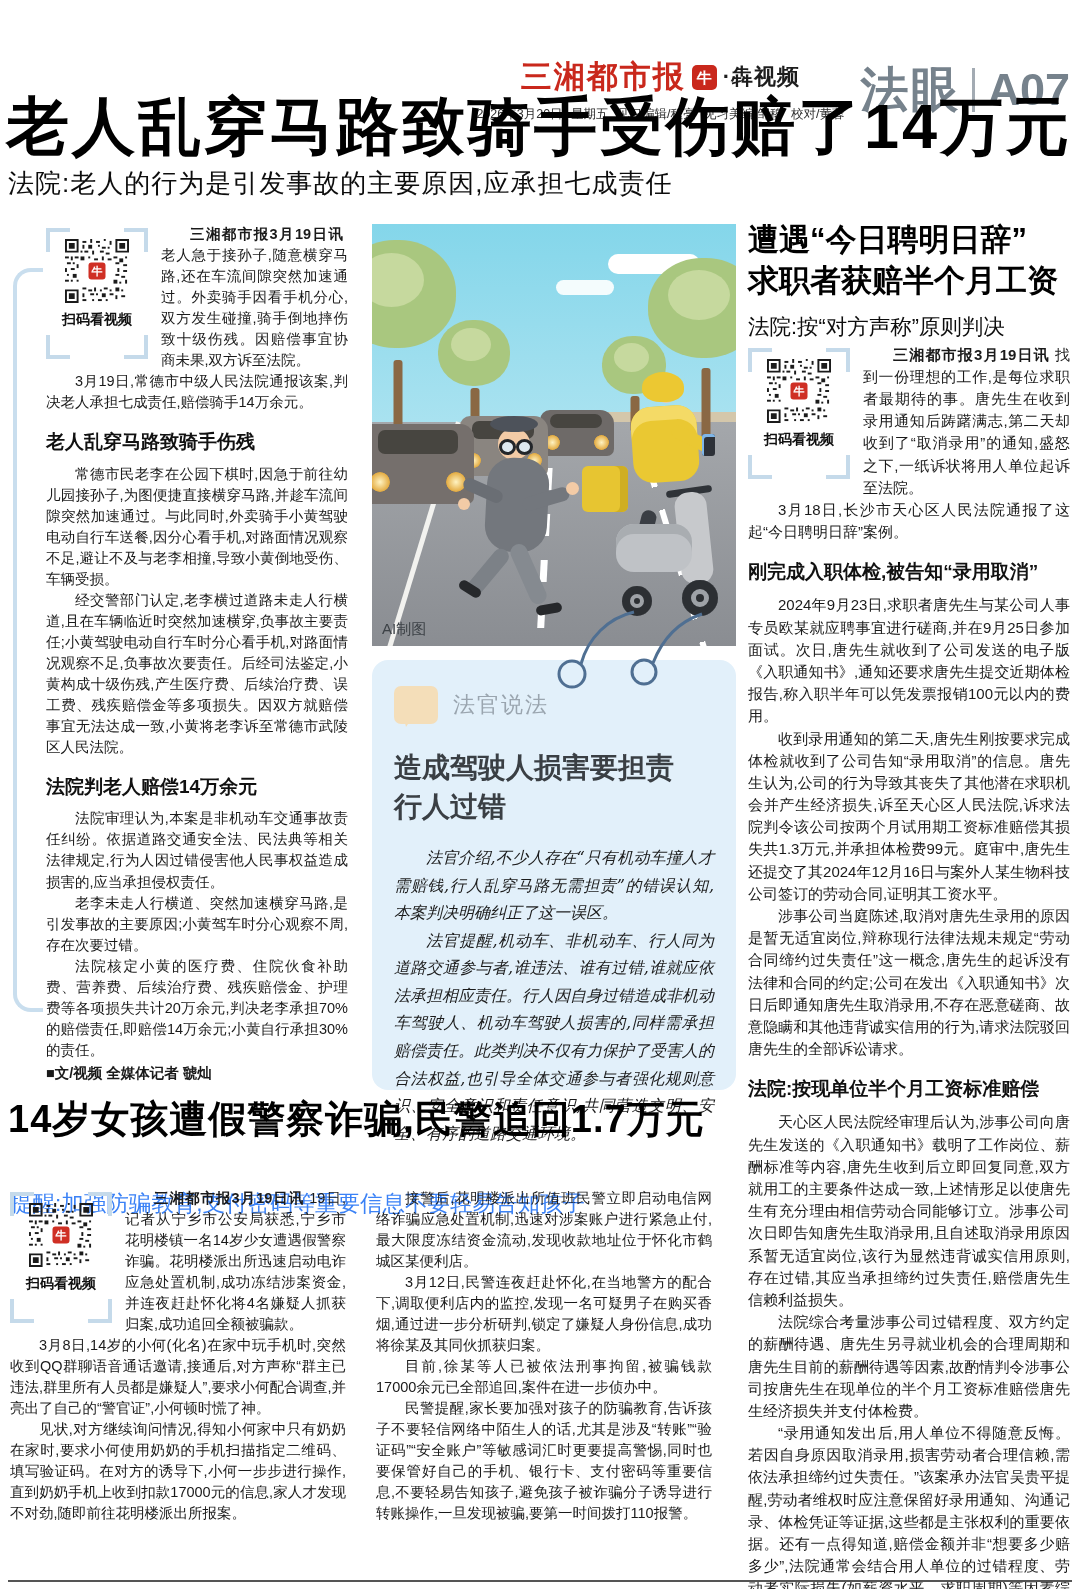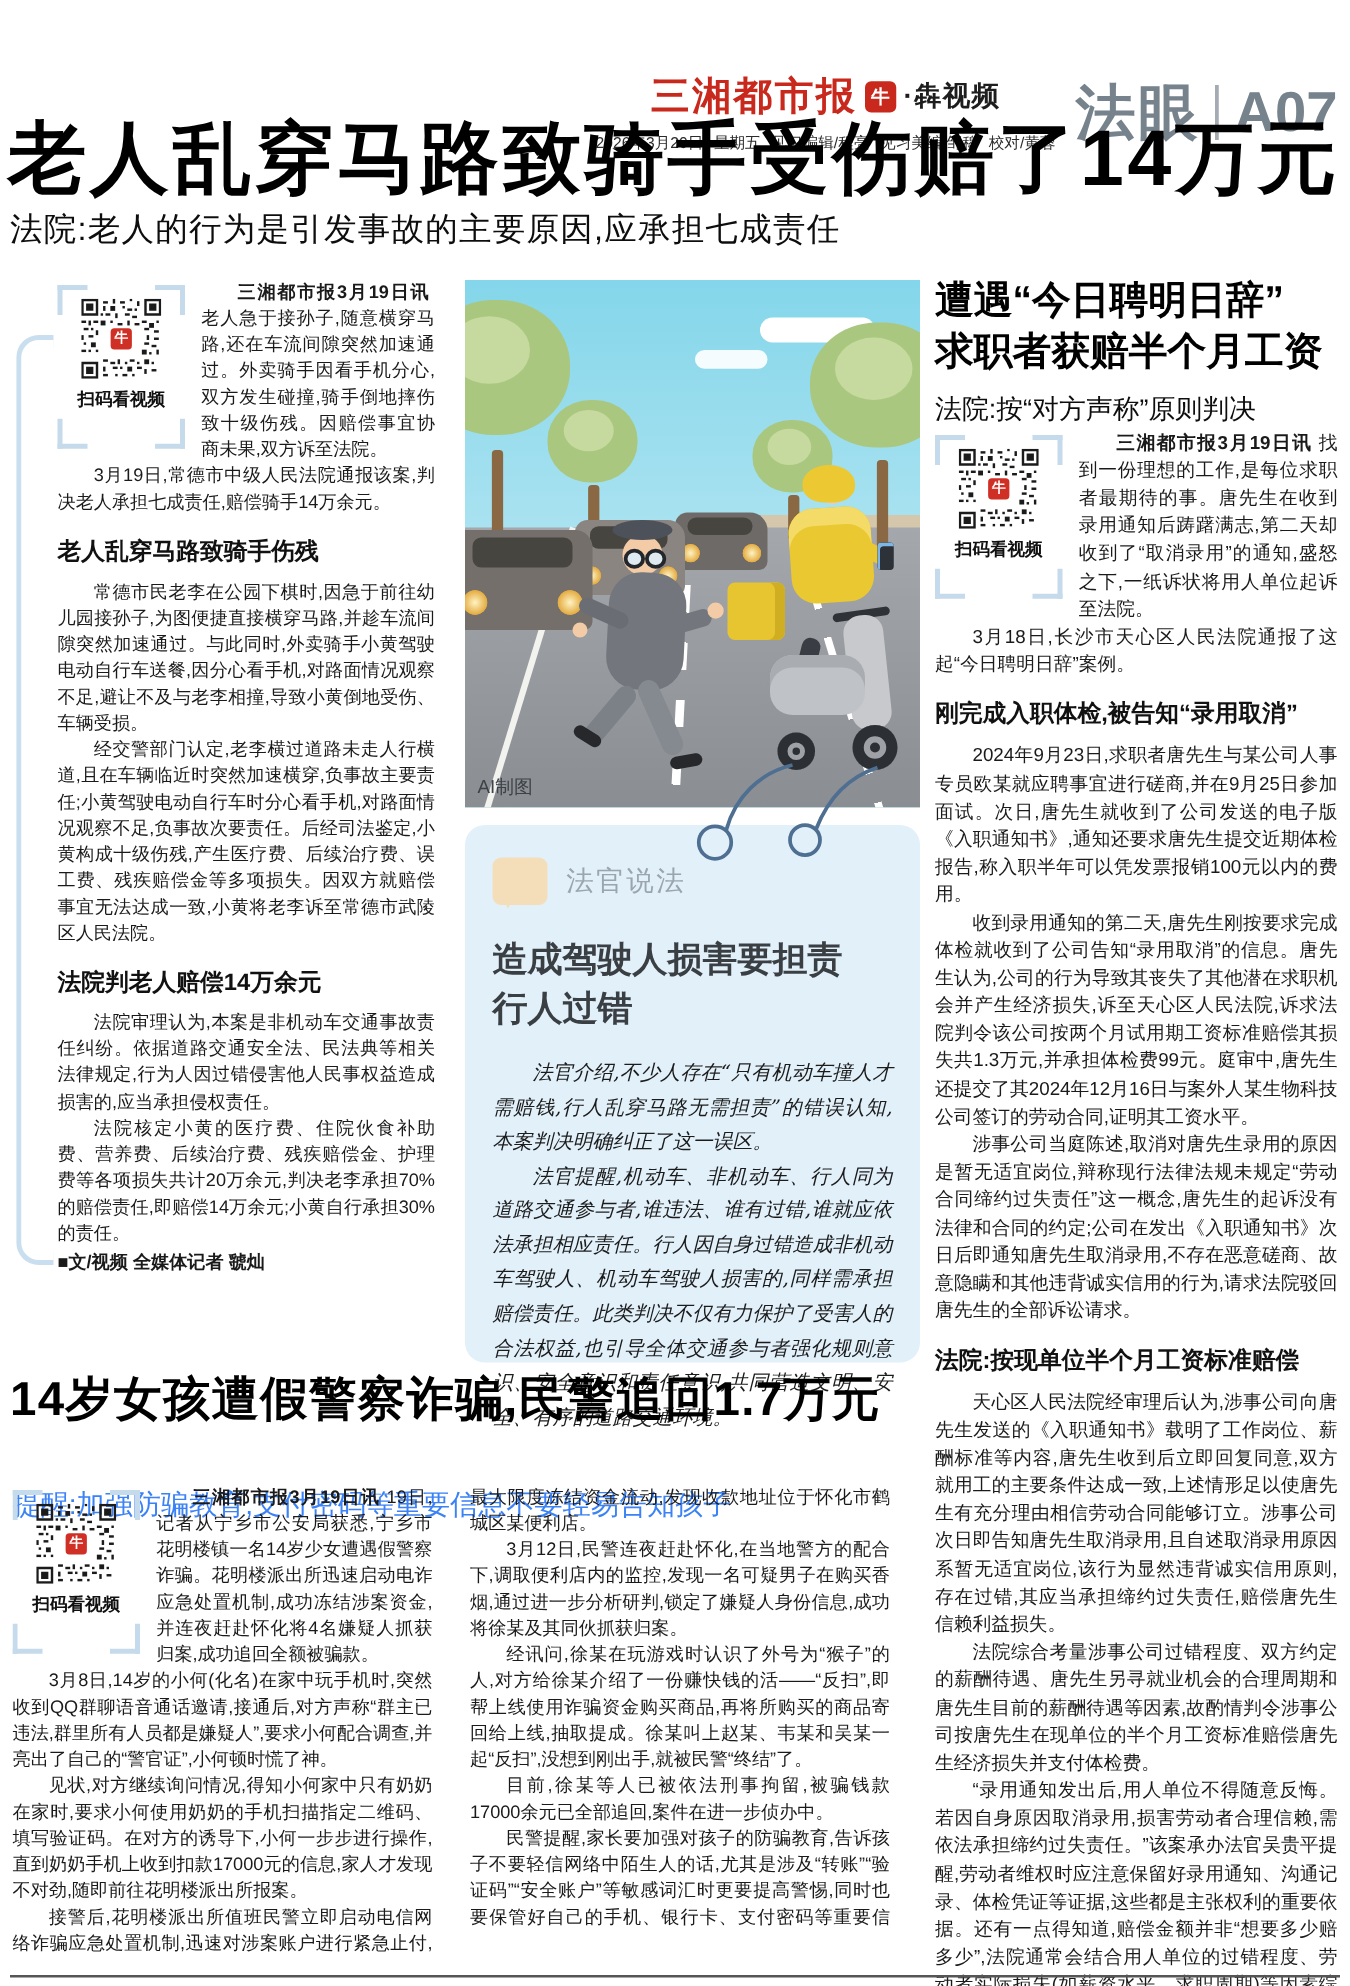--- a/index.html
+++ b/index.html
@@ -205,20 +205,21 @@
       </div>
       <div class="qr-caption">扫码看视频</div>
     </div>
     <p><b class="lead-label">三湘都市报3月19日讯</b><span>老人急于接孙子,随意横穿马路,还在车流间隙突然加速通过。外卖骑手因看手机分心,双方发生碰撞,骑手倒地摔伤致十级伤残。因赔偿事宜协商未果,双方诉至法院。</span></p>
     <p>3月19日,常德市中级人民法院通报该案,判决老人承担七成责任,赔偿骑手14万余元。</p>
     <h3>老人乱穿马路致骑手伤残</h3>
     <p>常德市民老李在公园下棋时,因急于前往幼儿园接孙子,为图便捷直接横穿马路,并趁车流间隙突然加速通过。与此同时,外卖骑手小黄驾驶电动自行车送餐,因分心看手机,对路面情况观察不足,避让不及与老李相撞,导致小黄倒地受伤、车辆受损。</p>
     <p>经交警部门认定,老李横过道路未走人行横道,且在车辆临近时突然加速横穿,负事故主要责任;小黄驾驶电动自行车时分心看手机,对路面情况观察不足,负事故次要责任。后经司法鉴定,小黄构成十级伤残,产生医疗费、后续治疗费、误工费、残疾赔偿金等多项损失。因双方就赔偿事宜无法达成一致,小黄将老李诉至常德市武陵区人民法院。</p>
     <h3>法院判老人赔偿14万余元</h3>
     <p>法院审理认为,本案是非机动车交通事故责任纠纷。依据道路交通安全法、民法典等相关法律规定,行为人因过错侵害他人民事权益造成损害的,应当承担侵权责任。</p>
+    <p>老李未走人行横道、突然加速横穿马路,是引发事故的主要原因;小黄驾车时分心观察不周,存在次要过错。</p>
     <p>法院核定小黄的医疗费、住院伙食补助费、营养费、后续治疗费、残疾赔偿金、护理费等各项损失共计20万余元,判决老李承担70%的赔偿责任,即赔偿14万余元;小黄自行承担30%的责任。</p>
     <p class="byline">■文/视频 全媒体记者 虢灿</p>
   </div>
 
   <div id="col-center">
     <div class="illus">
       <div class="cloud" style="right:36px;top:30px;width:92px;height:20px;"></div>
       <div class="cloud" style="right:122px;top:56px;width:58px;height:15px;opacity:.9;"></div>
       <div class="cloud" style="left:-12px;top:88px;width:70px;height:16px;opacity:.8;"></div>
       <div class="ground-strip"></div>
@@ -363,20 +364,19 @@
           </svg>
         <span class="qr-badge">牛</span>
       </div>
       <div class="qr-caption">扫码看视频</div>
     </div>
     <p><b class="lead-label">三湘都市报3月19日讯</b><span>19日,记者从宁乡市公安局获悉,宁乡市花明楼镇一名14岁少女遭遇假警察诈骗。花明楼派出所迅速启动电诈应急处置机制,成功冻结涉案资金,并连夜赶赴怀化将4名嫌疑人抓获归案,成功追回全额被骗款。</span></p>
     <p>3月8日,14岁的小何(化名)在家中玩手机时,突然收到QQ群聊语音通话邀请,接通后,对方声称“群主已违法,群里所有人员都是嫌疑人”,要求小何配合调查,并亮出了自己的“警官证”,小何顿时慌了神。</p>
     <p>见状,对方继续询问情况,得知小何家中只有奶奶在家时,要求小何使用奶奶的手机扫描指定二维码、填写验证码。在对方的诱导下,小何一步步进行操作,直到奶奶手机上收到扣款17000元的信息,家人才发现不对劲,随即前往花明楼派出所报案。</p>
     <p>接警后,花明楼派出所值班民警立即启动电信网络诈骗应急处置机制,迅速对涉案账户进行紧急止付,最大限度冻结资金流动,发现收款地址位于怀化市鹤城区某便利店。</p>
     <p>3月12日,民警连夜赶赴怀化,在当地警方的配合下,调取便利店内的监控,发现一名可疑男子在购买香烟,通过进一步分析研判,锁定了嫌疑人身份信息,成功将徐某及其同伙抓获归案。</p>
-    <p>经讯问,徐某在玩游戏时认识了外号为“猴子”的人,对方给徐某介绍了一份赚快钱的活——“反扫”,即帮上线使用诈骗资金购买商品,再将所购买的商品寄回给上线,抽取提成。徐某叫上赵某、韦某和吴某一起“反扫”,没想到刚出手,就被民警“终结”了。</p>
     <p>目前,徐某等人已被依法刑事拘留,被骗钱款17000余元已全部追回,案件在进一步侦办中。</p>
     <p>民警提醒,家长要加强对孩子的防骗教育,告诉孩子不要轻信网络中陌生人的话,尤其是涉及“转账”“验证码”“安全账户”等敏感词汇时更要提高警惕,同时也要保管好自己的手机、银行卡、支付密码等重要信息,不要轻易告知孩子,避免孩子被诈骗分子诱导进行转账操作,一旦发现被骗,要第一时间拨打110报警。</p>
 
   </div>
 
   <div id="bottom-rule"></div>
 </div>
 
 </body></html>

